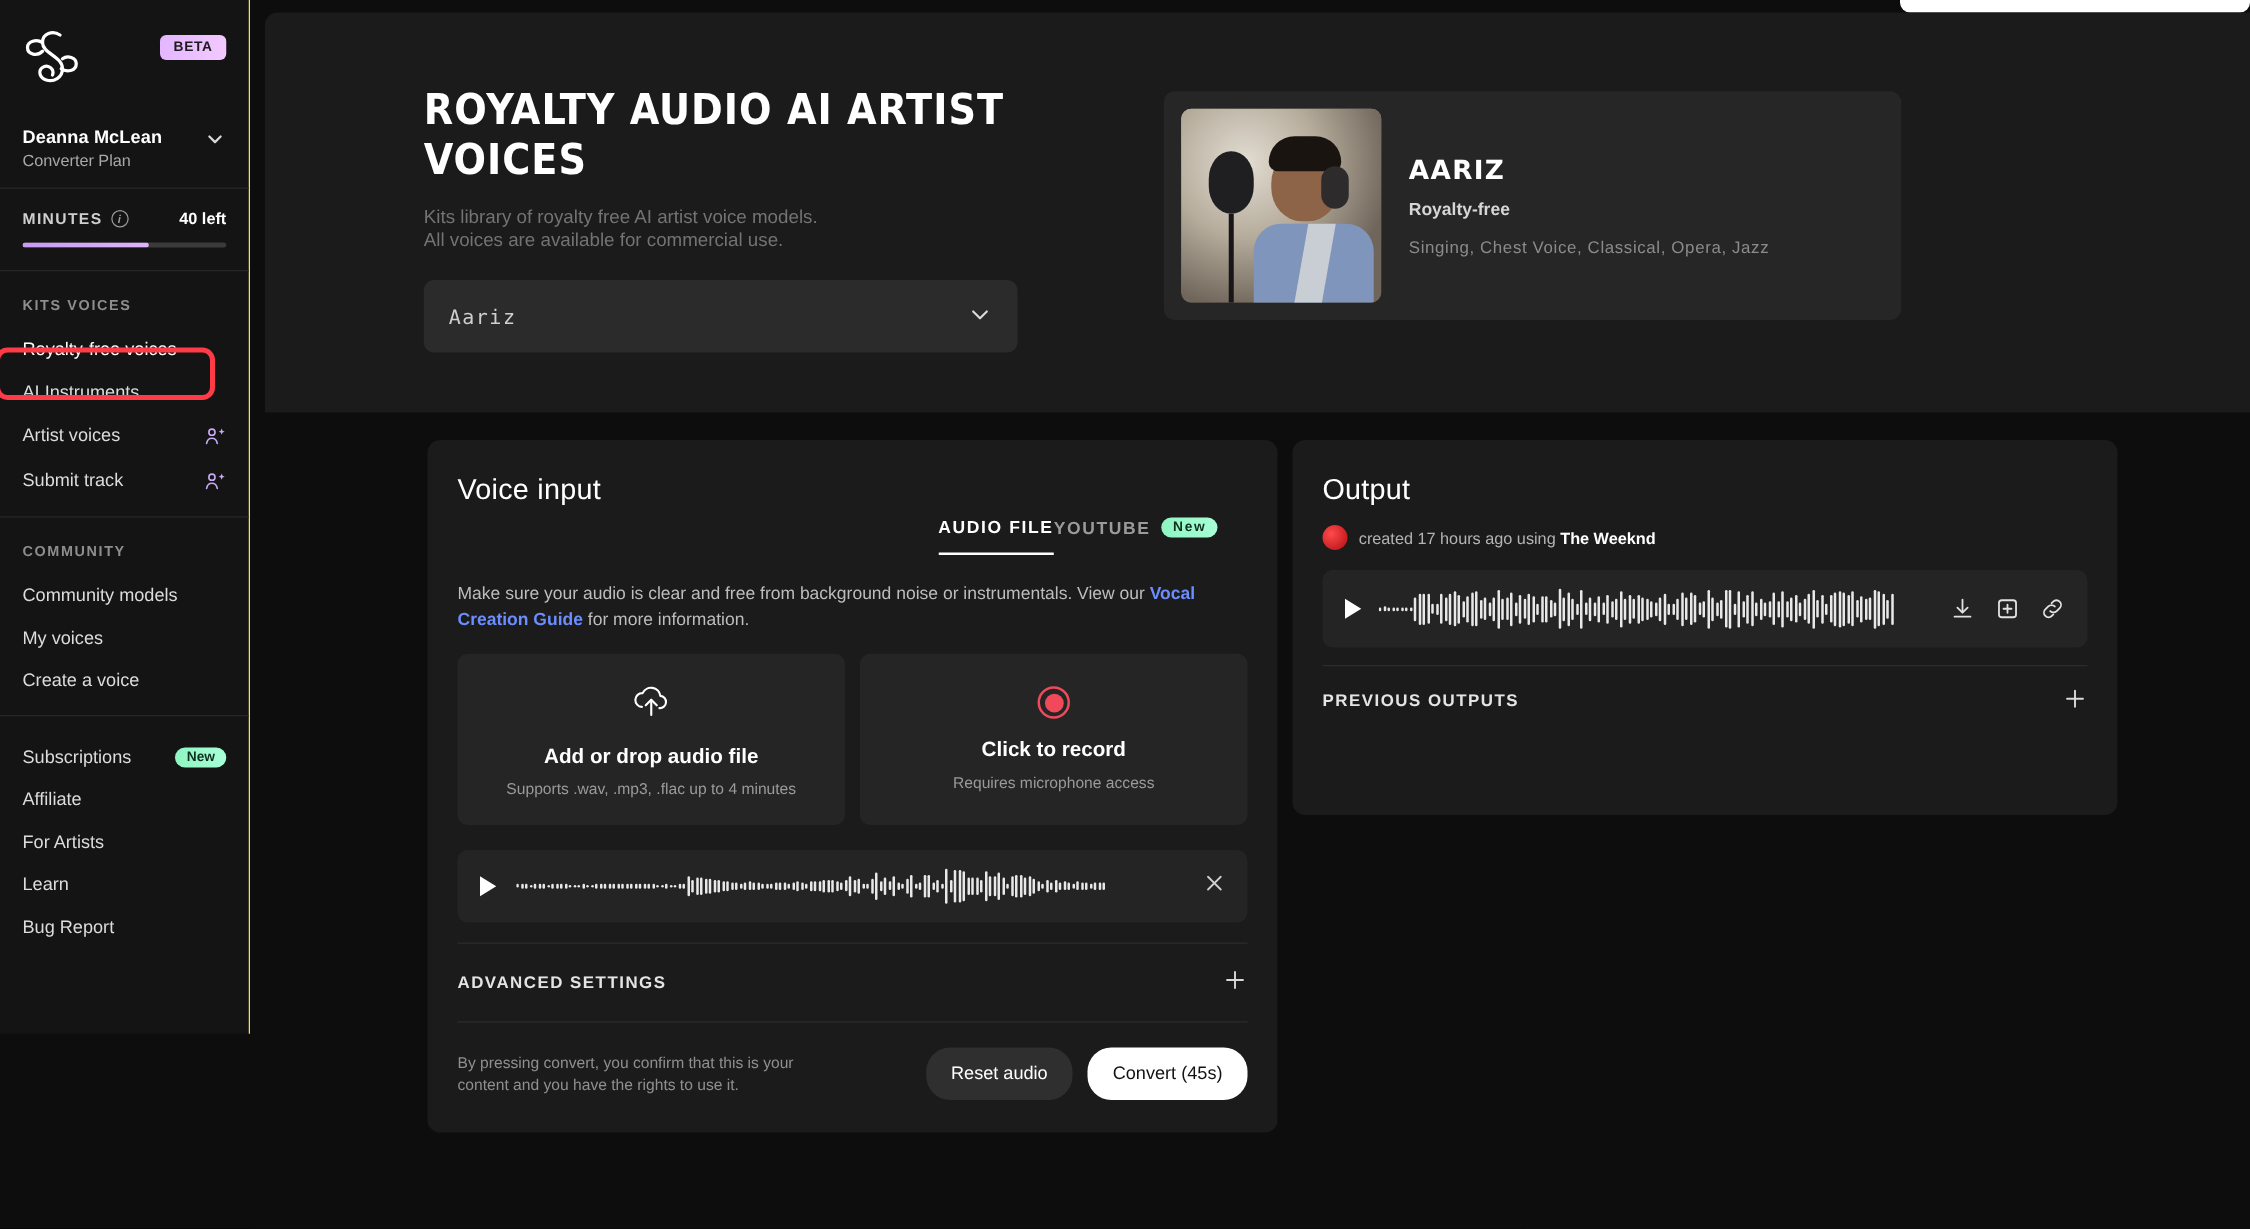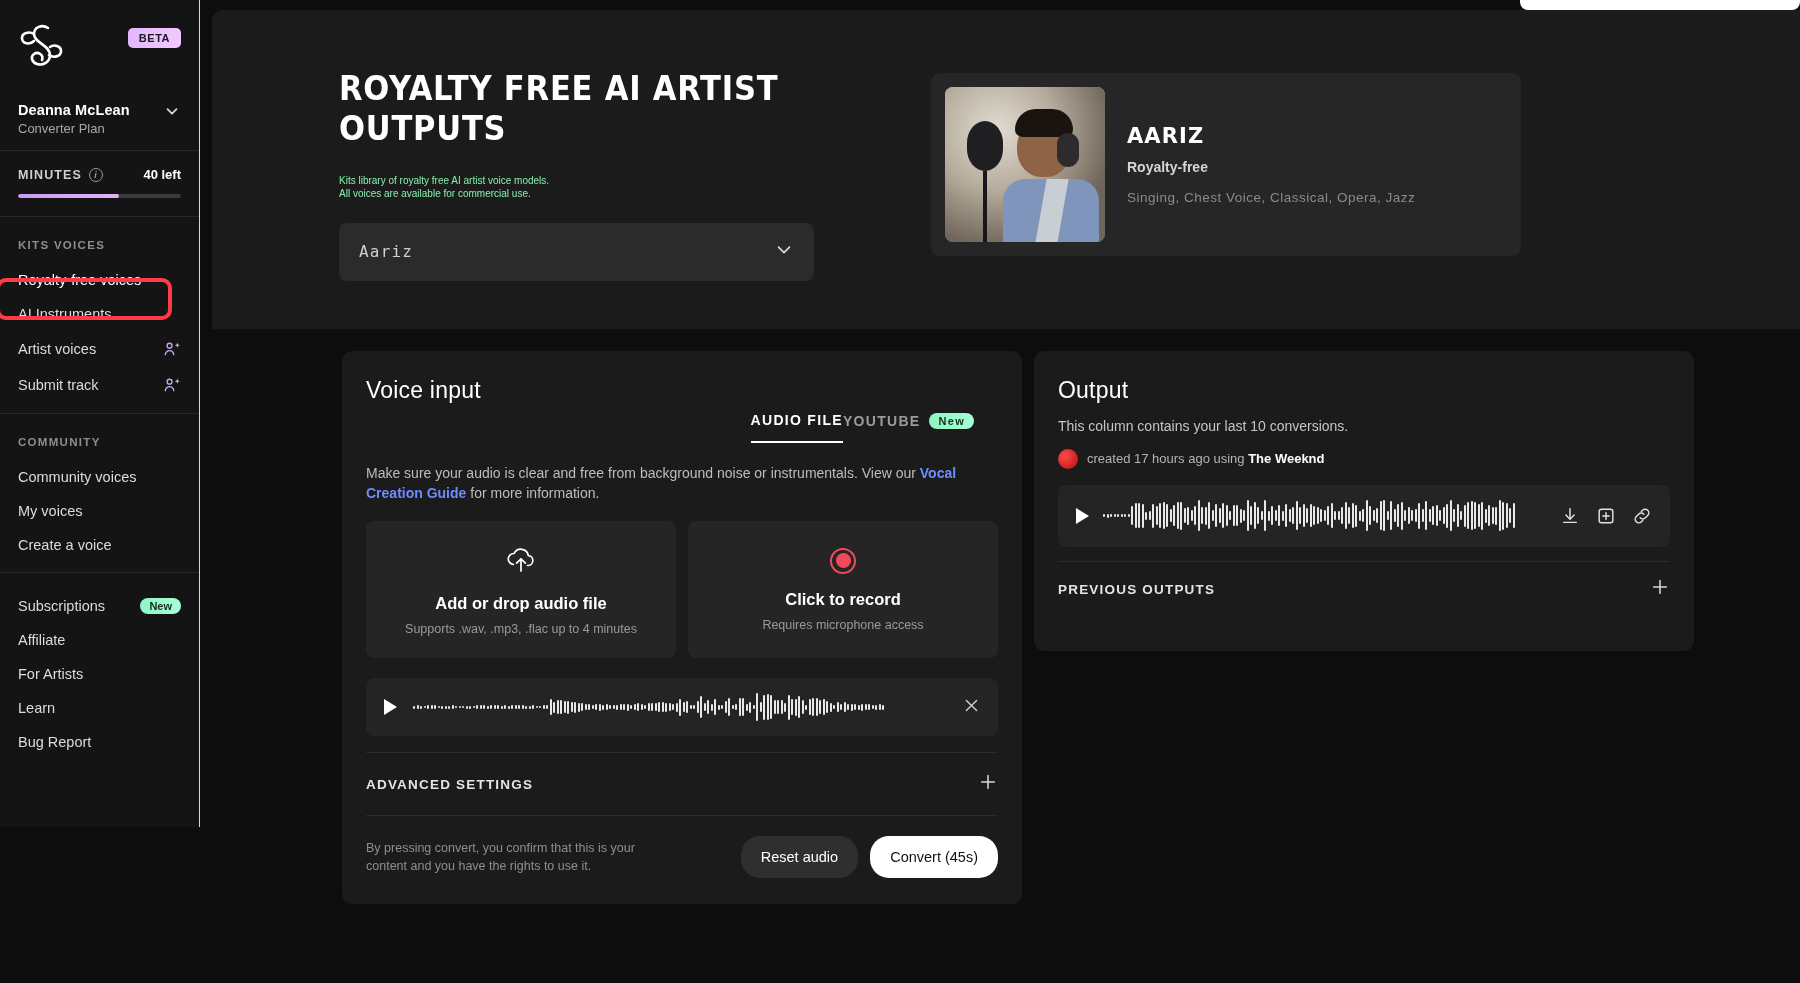--- a/index.html
+++ b/index.html
@@ -71,21 +71,21 @@
 
   .hero {
     background:#1b1b1b; margin: 10px 0 0 12px; border-radius: 10px 0 0 0;
     padding: 58px 0 48px 0; position:relative; display:flex;
   }
   .hero-left { padding-left: 127px; width: 700px; }
   .hero-title {
     color:#fff; font-size: 34px; font-weight: 800; letter-spacing: .8px;
     font-family: "DejaVu Sans", sans-serif; font-stretch: condensed;
   }
-  .hero-sub { color:#86efac; font-size:10px; line-height: 1.28; margin-top: 27px; }
+  .hero-sub { color:#737373; font-size:15px; line-height: 1.28; margin-top: 16px; }
   .voice-select {
     margin-top: 22px; width: 475px; height: 58px; background:#2b2b2b; border-radius: 8px;
     display:flex; align-items:center; justify-content:space-between; padding: 0 20px; cursor:pointer;
   }
   .voice-select-val { color:#cfcfcf; font-size:16px; letter-spacing:1.2px; font-family:"DejaVu Sans Mono", monospace;}
   .voice-select .chev2 { color:#dadada; font-size: 17px; }
 
   .artist-card {
     position:absolute; left: 719px; top: 63px;
     width: 590px; height: 183px; background:#262626; border-radius: 9px;
@@ -247,21 +247,21 @@
                 <path d="M2.8 18c.6-3.2 2.8-5 5.2-5s4.6 1.8 5.2 5"></path>
                 <path d="M17.5 3.5l.9 2.1 2.1.9-2.1.9-.9 2.1-.9-2.1-2.1-.9 2.1-.9z" fill="#c9a9f5" stroke="none"></path>
               </svg>
             </span>
           </div>
         </div>
         <div class="sb-divider"></div>
         <div class="nav-sec">
           <div class="nav-head">COMMUNITY</div>
           <div class="nav-item">
-            <span>Community voices</span>
+            <span>Community models</span>
           </div>
           <div class="nav-item">
             <span>My voices</span>
           </div>
           <div class="nav-item">
             <span>Create a voice</span>
           </div>
         </div>
         <div class="sb-divider"></div>
         <div class="nav-sec">
@@ -285,21 +285,21 @@
       </nav>
 
     <div class="hl-box"></div>
   </aside>
 
   <main class="main">
     <div class="top-strip"></div>
 
     <section class="hero">
       <div class="hero-left">
-        <h1 class="hero-title">ROYALTY FREE AI ARTIST OUTPUTS</h1>
+        <h1 class="hero-title">ROYALTY AUDIO AI ARTIST VOICES</h1>
         <p class="hero-sub">
           <span>Kits library of royalty free AI artist voice models.</span><br>
           <span>All voices are available for commercial use.</span>
         </p>
         <div class="voice-select">
           <span class="voice-select-val">Aariz</span>
           <span class="chev2">
             <svg viewBox="0 0 22 22" width="20" height="20" fill="none" stroke="#dadada" stroke-width="1.9" stroke-linecap="round" stroke-linejoin="round">
                 <path d="M5 9l6 6 6-6"></path>
               </svg>
@@ -526,21 +526,20 @@
           <p class="disclaimer">By pressing convert, you confirm that this is your content and you have the rights to use it.</p>
           <div class="btns">
             <button class="btn btn-reset">Reset audio</button>
             <button class="btn btn-convert">Convert (45s)</button>
           </div>
         </div>
       </div>
 
       <div class="panel panel-output">
         <div class="panel-title">Output</div>
-        <p class="out-desc">This column contains your last 10 conversions.</p>
 
         <div class="out-meta">
           <span class="out-avatar"></span>
           <span class="out-meta-txt">
             <span>created 17 hours ago using </span><b>The Weeknd</b>
           </span>
         </div>
 
         <div class="out-player">
           <span class="play-tri"></span>

